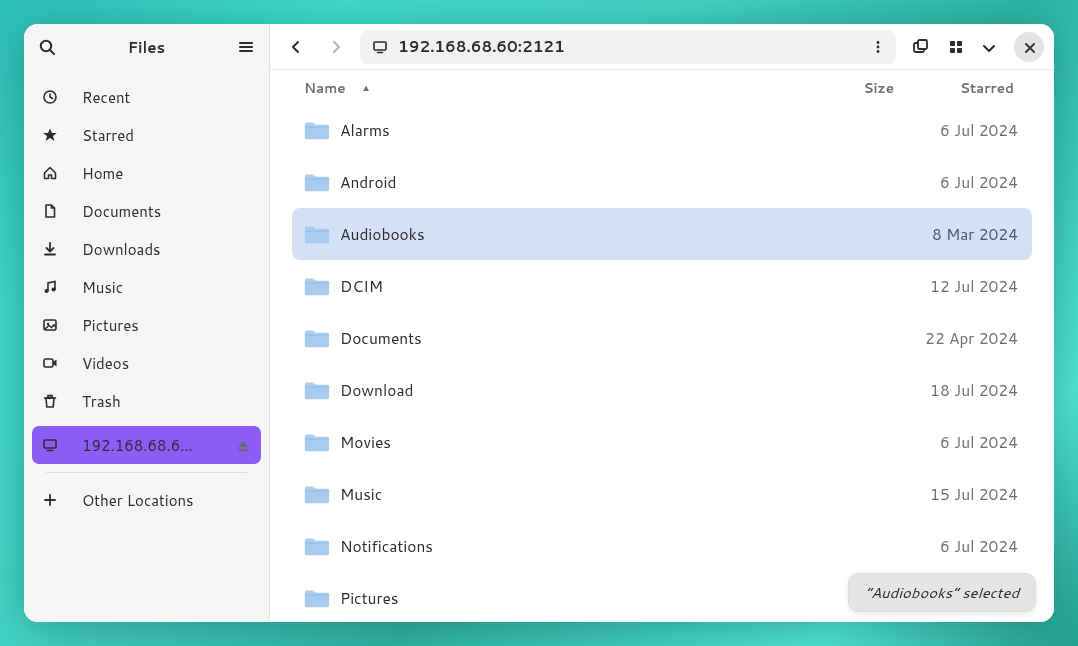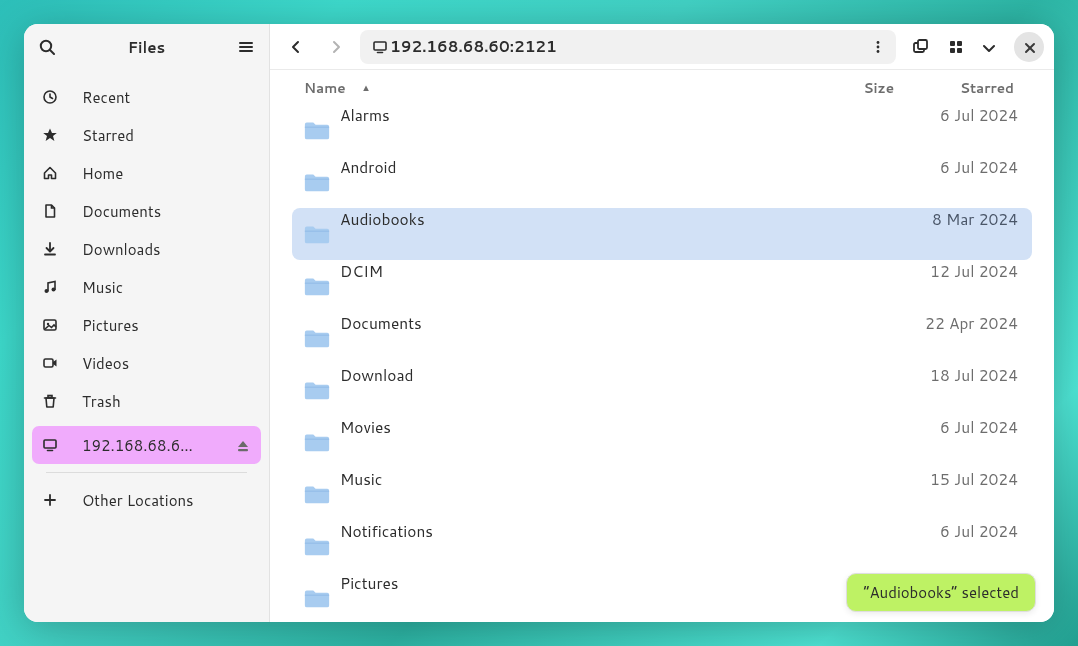--- a/index.html
+++ b/index.html
@@ -56,21 +56,21 @@
     gap: 24px;
     height: 38px;
     padding: 0 10px;
     border-radius: 7px;
     font-size: 15px;
     color: #2c2c2c;
     cursor: pointer;
   }
   .sidebar-item svg { flex: 0 0 16px; }
   .sidebar-item .lbl { flex: 1; white-space: nowrap; overflow: hidden; text-overflow: ellipsis; }
-  .sidebar-item.active { background: #f0abfc; align-items: center; }
+  .sidebar-item.active { background: #8b5cf6; align-items: center; }
   .sidebar-sep { height: 1px; background: #dcdcdc; margin: 8px 14px; }
   .eject { color: #6a6a6a; display:flex; align-items:center; }
   
   .main { flex: 1; display: flex; flex-direction: column; background:#fff; position:relative;}
   .toolbar {
     height: 46px;
     display: flex;
     align-items: center;
     gap: 8px;
     padding: 0 10px;
@@ -80,21 +80,21 @@
   .nav-btn.disabled { color: #b3b3b3; cursor:default;}
   .nav-btn.enabled { color:#2c2c2c;}
   .address {
     flex: 1;
     height: 34px;
     background: #f1f1f1;
     border-radius: 8px;
     display: flex;
     align-items: center;
     padding: 0 4px 0 12px;
-    gap: 2px;
+    gap: 10px;
     font-size: 15px;
     color: #2c2c2c;
   }
   .address .addr-text { flex:1; font-weight:700; }
   .address .kebab { width:28px;height:28px;display:flex;align-items:center;justify-content:center;border-radius:6px;cursor:pointer;}
   .toolbar-right { display:flex; align-items:center; gap:4px;}
   .pill-group{display:flex;align-items:center;background:transparent;}
   .pill-btn{width:32px;height:32px;display:flex;align-items:center;justify-content:center;border-radius:6px;cursor:pointer;color:#2c2c2c;}
   .close-btn{width:30px;height:30px;border-radius:50%;background:#e4e4e4;display:flex;align-items:center;justify-content:center;cursor:pointer;color:#3a3a3a;margin-left:6px;}
   
@@ -107,21 +107,21 @@
     color: #6d6d6d;
     font-weight: 600;
   }
   .col-name{flex:1;display:flex;align-items:center;gap:18px;cursor:pointer;}
   .col-size{width:80px;text-align:right;cursor:pointer;}
   .col-mod{width:120px;text-align:right;cursor:pointer;}
   .sort-ind{font-size:10px;}
   
   .filelist{flex:1;overflow-y:auto;padding: 0 22px 20px 22px;}
   .row{
-    display:flex;
+    display:flex;align-items:center;
     height:52px;
     padding:0 14px 0 8px;
     border-radius:8px;
     font-size:15.5px;
     color:#2c2c2c;
   }
   .row.selected{background:#d2e1f6;}
   .row .ficon{width:34px;display:flex;align-items:center;justify-content:center;margin-right:6px;}
   .row .fname{flex:1;}
   .row .fsize{width:80px;text-align:right;color:#6d6d6d;}
@@ -130,27 +130,28 @@
   
   .folder-svg{width:28px;height:24px;}
   
   .filelist::-webkit-scrollbar{width:8px;}
   .filelist::-webkit-scrollbar-thumb{background:#cfcfcf;border-radius:4px;}
   
   .status-pop{
     position:absolute;
     right:18px;
     bottom:10px;
-    background:#bef264;
+    background:#e5e5e5;
     border:1px solid #dedede;
     border-radius:10px;
     padding: 8px 16px;
     font-size:15px;
     color:#2c2c2c;
     box-shadow:0 2px 6px rgba(0,0,0,.08);
+    font-style:italic;
   }
 </style>
 </head>
 <body>
 
 <svg width="0" height="0" style="position:absolute">
   <defs>
     <g id="i-search">
         <circle cx="7" cy="7" r="5.2" fill="none" stroke="currentColor" stroke-width="2"></circle>
         <line x1="11" y1="11" x2="15" y2="15" stroke="currentColor" stroke-width="2" stroke-linecap="round"></line>

